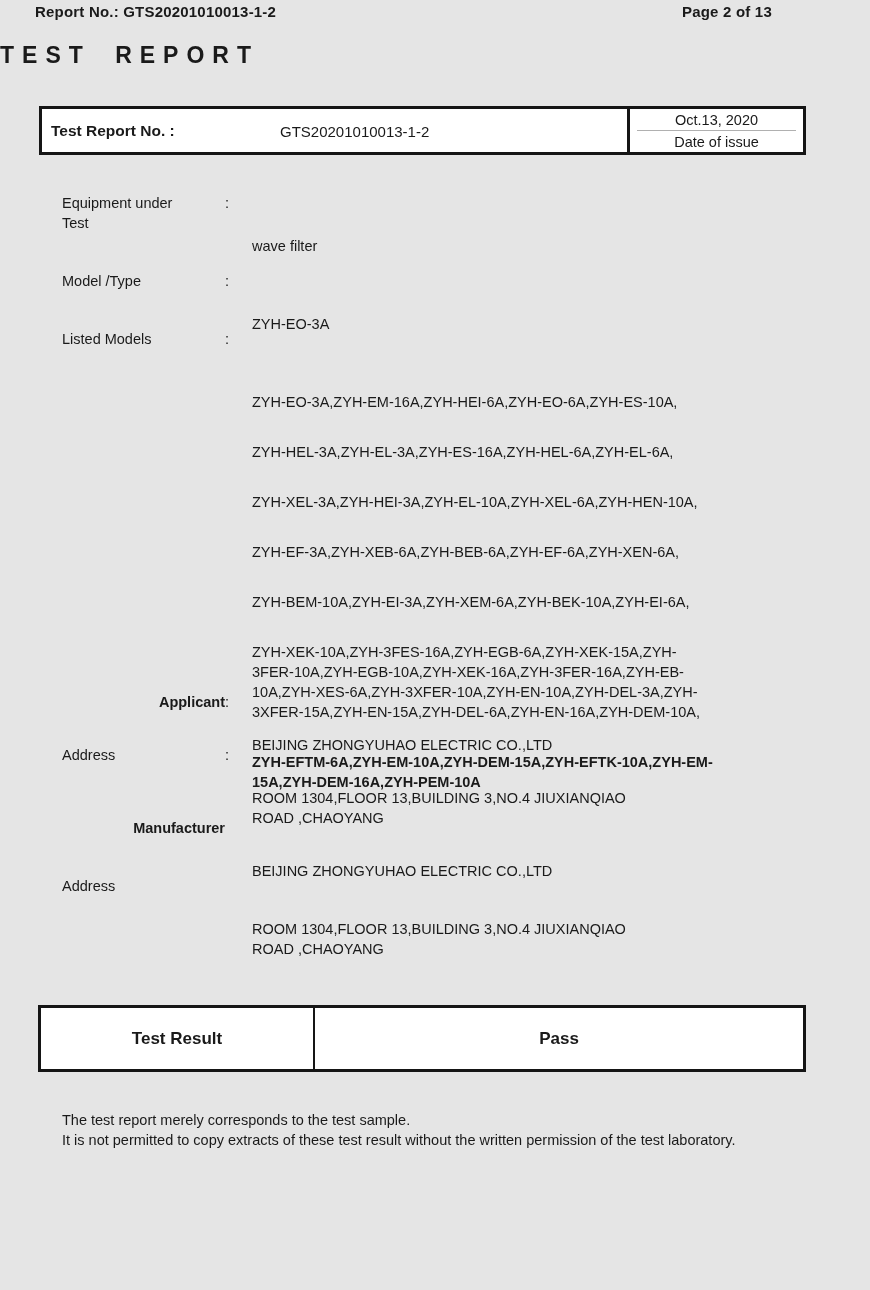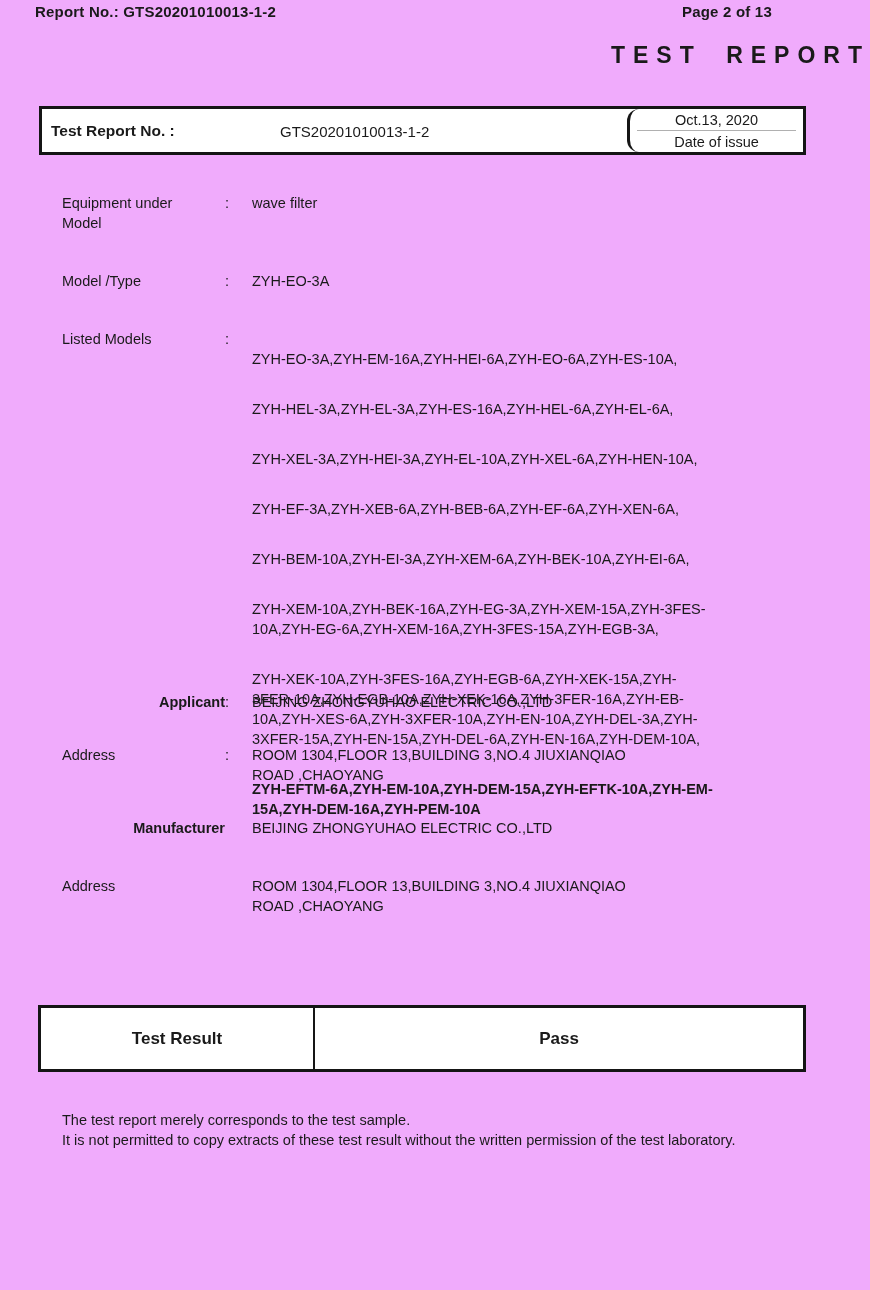--- a/index.html
+++ b/index.html
@@ -1,43 +1,43 @@
 <!DOCTYPE html>
 <html><head>
 <meta charset="utf-8">
 <style>
   html,body{margin:0;padding:0;background:#ffffff;}
   .page{
-    position:relative;width:870px;height:1290px;background:#f0abfc;
+    position:relative;width:870px;height:1290px;background:#e5e5e5;
     font-family:"Liberation Sans","DejaVu Sans",sans-serif;color:#1a1a1a;overflow:hidden;
   }
   .hdr{position:absolute;top:3px;font-size:15px;font-weight:bold;letter-spacing:.2px;}
   .hdr-left{left:35px;}
   .hdr-right{left:682px;text-align:right;}
   .doc-title{
-    position:absolute;top:42px;left:0;width:100%;text-align:right;
+    position:absolute;top:42px;left:0;width:100%;text-align:left;
     font-size:23px;font-weight:bold;letter-spacing:8px;word-spacing:10px;
   }
   
   .rpt-table{
     position:absolute;left:39px;top:106px;width:767px;height:49px;
     border:3px solid #151515;box-sizing:border-box;display:flex;background:#fff;
   }
   .rpt-left{width:585px;position:relative;flex:none;}
   .rpt-left .lbl{position:absolute;left:9px;top:50%;transform:translateY(-50%);font-size:15.5px;font-weight:bold;}
   .rpt-left .no{position:absolute;left:238px;top:50%;transform:translateY(-50%);font-size:15px;font-weight:normal;}
-  .rpt-right{flex:1;border-left:3px solid #151515;display:flex;flex-direction:column;border-radius:12px;}
+  .rpt-right{flex:1;border-left:3px solid #151515;display:flex;flex-direction:column;}
   .rpt-right .cell{flex:1;display:flex;align-items:center;justify-content:center;font-size:14.5px;}
   .rpt-right .sep{height:1px;background:#b0b0b0;margin:0 7px;}
   
   .row{position:absolute;left:62px;width:744px;display:flex;font-size:14.5px;line-height:20px;}
   .row .lbl{width:163px;white-space:pre-line;flex:none;}
   .row .lbl.b{font-weight:bold;text-align:right;}
   .row .col{width:27px;flex:none;}
-  .row .val{flex:1;white-space:pre-line;}
+  .row .val{flex:1;white-space:pre-line;margin-top:43px;}
   .row .val .para{margin:0 0 10px 0;white-space:pre-line;}
   .row .val .para:last-child{margin-bottom:0;font-weight:bold;}
   
   .res-table{
     position:absolute;left:38px;top:1005px;width:768px;height:67px;
     border:3px solid #151515;box-sizing:border-box;display:flex;background:#fff;
   }
   .res-left{width:272px;flex:none;border-right:2px solid #151515;display:flex;align-items:center;justify-content:center;font-size:17px;font-weight:bold;}
   .res-right{flex:1;display:flex;align-items:center;justify-content:center;font-size:17px;font-weight:bold;text-align:right;}
   
@@ -61,42 +61,40 @@
     </div>
     <div class="rpt-right">
       <div class="cell">Oct.13, 2020</div>
       <div class="sep"></div>
       <div class="cell">Date of issue</div>
     </div>
   </div>
 
   <div class="row" style="top:193px;">
     <div class="lbl">Equipment under
-Model</div>
+Test</div>
     <div class="col">:</div>
     <div class="val">wave filter</div>
   </div>
 
   <div class="row" style="top:271px;">
     <div class="lbl">Model /Type</div>
     <div class="col">:</div>
     <div class="val">ZYH-EO-3A</div>
   </div>
 
   <div class="row" style="top:329px;">
     <div class="lbl">Listed Models</div>
     <div class="col">:</div>
     <div class="val">
       <div class="para">ZYH-EO-3A,ZYH-EM-16A,ZYH-HEI-6A,ZYH-EO-6A,ZYH-ES-10A,</div>
       <div class="para">ZYH-HEL-3A,ZYH-EL-3A,ZYH-ES-16A,ZYH-HEL-6A,ZYH-EL-6A,</div>
       <div class="para">ZYH-XEL-3A,ZYH-HEI-3A,ZYH-EL-10A,ZYH-XEL-6A,ZYH-HEN-10A,</div>
       <div class="para">ZYH-EF-3A,ZYH-XEB-6A,ZYH-BEB-6A,ZYH-EF-6A,ZYH-XEN-6A,</div>
       <div class="para">ZYH-BEM-10A,ZYH-EI-3A,ZYH-XEM-6A,ZYH-BEK-10A,ZYH-EI-6A,</div>
-      <div class="para">ZYH-XEM-10A,ZYH-BEK-16A,ZYH-EG-3A,ZYH-XEM-15A,ZYH-3FES-
-10A,ZYH-EG-6A,ZYH-XEM-16A,ZYH-3FES-15A,ZYH-EGB-3A,</div>
       <div class="para">ZYH-XEK-10A,ZYH-3FES-16A,ZYH-EGB-6A,ZYH-XEK-15A,ZYH-
 3FER-10A,ZYH-EGB-10A,ZYH-XEK-16A,ZYH-3FER-16A,ZYH-EB-
 10A,ZYH-XES-6A,ZYH-3XFER-10A,ZYH-EN-10A,ZYH-DEL-3A,ZYH-
 3XFER-15A,ZYH-EN-15A,ZYH-DEL-6A,ZYH-EN-16A,ZYH-DEM-10A,</div>
       <div class="para">ZYH-EFTM-6A,ZYH-EM-10A,ZYH-DEM-15A,ZYH-EFTK-10A,ZYH-EM-
 15A,ZYH-DEM-16A,ZYH-PEM-10A</div>
     </div>
   </div>
 
   <div class="row" style="top:692px;">

